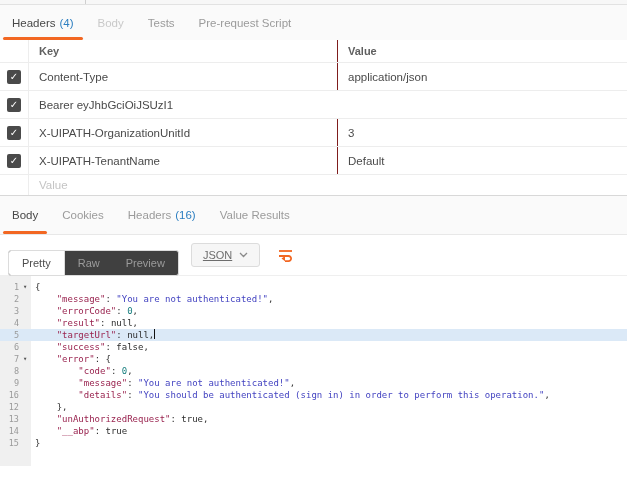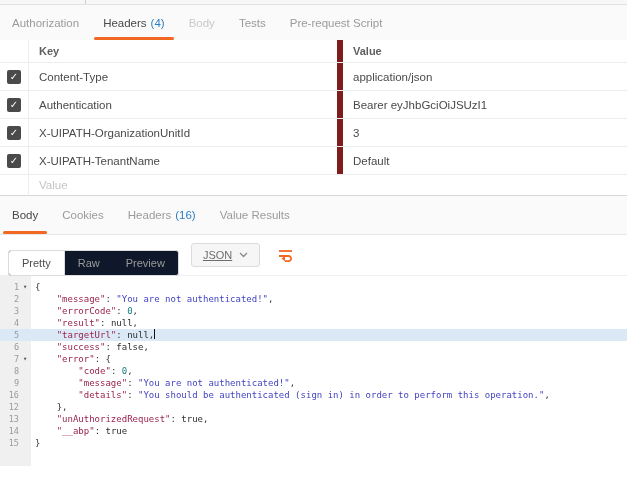--- a/index.html
+++ b/index.html
@@ -19,27 +19,27 @@
   .tab.active::after{content:"";position:absolute;left:3px;right:3px;bottom:0;height:3px;background:#f26722;border-radius:2px;}
   .tab .count{color:#2d7fc1;margin-left:4px;}
 
   
   .kv-table{border-bottom:1px solid #d8d8d8;background:#fff;}
   .kv-row{display:flex;align-items:stretch;border-bottom:1px solid #ededed;font-size:11.5px;}
   .kv-head{height:22px;font-size:11px;font-weight:bold;color:#5f5f5f;}
   .kv-data{height:27px;}
   .kv-new{height:20px;color:#c4c4c4;border-bottom:none;}
   .col-check{width:28px;flex:none;display:flex;align-items:center;justify-content:center;border-right:1px solid #ededed;}
-  .col-key{width:298px;flex:none;display:flex;align-items:center;padding-left:10px;border-right:6px solid #7f1d1d;}
+  .col-key{width:298px;flex:none;display:flex;align-items:center;padding-left:10px;border-right:1px solid #7f1d1d;}
   .col-value{flex:1;display:flex;align-items:center;padding-left:10px;overflow:hidden;white-space:nowrap;}
   .checkbox{width:14px;height:14px;background:#4a4a4a;border-radius:2px;color:#fff;font-size:10px;line-height:14px;text-align:center;font-weight:bold;}
 
   
   .toolbar{height:40px;display:flex;align-items:center;padding-left:8px;background:#fff;border-bottom:1px solid #efefef;}
-  .btn-group{display:flex;align-items:stretch;height:24px;border:1px solid #dcdcdc;border-radius:3px;background:#0f172a;overflow:hidden;margin-top:16px;}
+  .btn-group{display:flex;align-items:stretch;height:24px;border:1px solid #dcdcdc;border-radius:3px;background:#404040;overflow:hidden;margin-top:16px;}
   .btn-seg{display:flex;align-items:center;padding:0 13px;font-size:11px;color:#9b9b9b;cursor:pointer;}
   .btn-seg.active{background:#fff;color:#4d4d4d;border-right:1px solid #dcdcdc;}
   .json-btn{margin-left:12px;height:24px;box-sizing:border-box;display:flex;align-items:center;gap:7px;padding:0 11px;font-size:11px;color:#6d6d6d;background:#f6f6f6;border:1px solid #dcdcdc;border-radius:3px;cursor:pointer;text-decoration:underline;}
   .wrap-btn{margin-left:12px;width:26px;height:24px;display:flex;align-items:center;justify-content:center;cursor:pointer;background:transparent;border:none;padding:0;}
 
   
   .editor{position:relative;height:232px;background:#fff;font-family:"DejaVu Sans Mono","Liberation Mono",monospace;font-size:9px;}
   .gutter-bg{position:absolute;left:0;top:0;width:31px;height:190px;background:#f0f0f0;}
   .code-scroll{position:relative;padding-top:5px;}
   .code-line{display:flex;height:12px;line-height:12px;position:relative;}
@@ -55,23 +55,20 @@
   .cursor{display:inline-block;width:1px;height:10px;background:#111;vertical-align:-1px;}
 </style>
 </head>
 <body>
 
 <div class="top-strip">
   <div class="strip-divider"></div>
 </div>
 
 <div class="tabbar req-tabs">
-  <div class="tab">
-      <span>Authorization</span>
-    </div>
   <div class="tab active">
       <span>Headers</span>
       <span class="count">(4)</span>
     </div>
   <div class="tab muted">
       <span>Body</span>
     </div>
   <div class="tab">
       <span>Tests</span>
     </div>
@@ -91,21 +88,20 @@
         <div class="col-check">
           <div class="checkbox">✓</div>
         </div>
         <div class="col-key">Content-Type</div>
         <div class="col-value">application/json</div>
       </div>
       <div class="kv-row kv-data">
         <div class="col-check">
           <div class="checkbox">✓</div>
         </div>
-        <div class="col-key">Authentication</div>
         <div class="col-value">Bearer eyJhbGciOiJSUzI1</div>
       </div>
       <div class="kv-row kv-data">
         <div class="col-check">
           <div class="checkbox">✓</div>
         </div>
         <div class="col-key">X-UIPATH-OrganizationUnitId</div>
         <div class="col-value">3</div>
       </div>
       <div class="kv-row kv-data">

